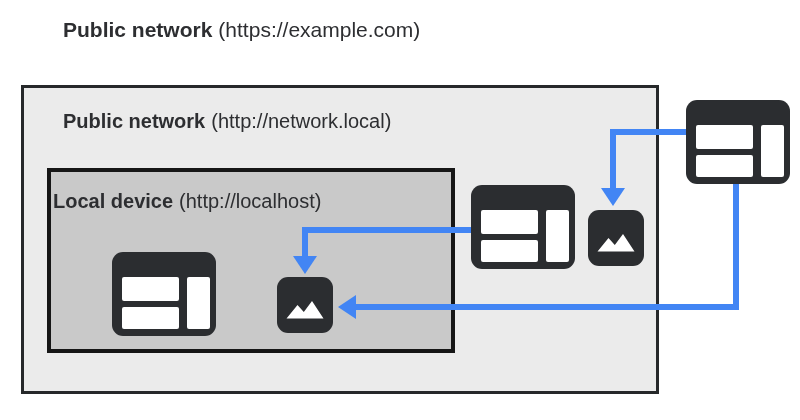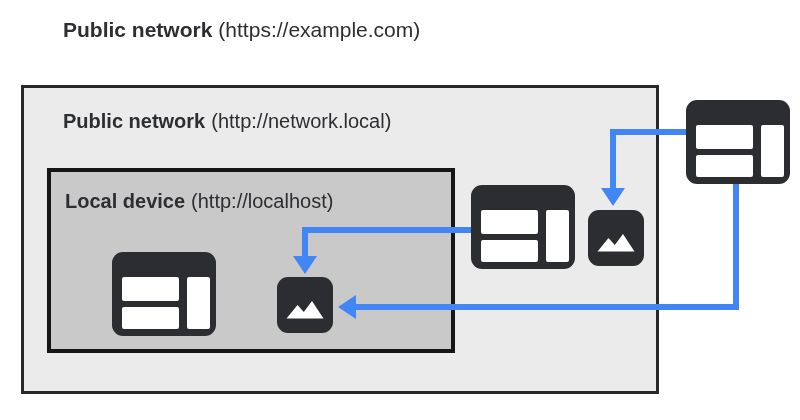--- a/index.html
+++ b/index.html
@@ -32,21 +32,21 @@
   .title-private { left: 39px; top: 22px; font-size: 20px; }
 
   .local-box {
     position: absolute;
     left: 23px; top: 80px;
     width: 408px; height: 185px;
     background: var(--color-local-fill, #c9c9c9);
     border: 4px solid var(--color-local-border, #161616);
     box-sizing: border-box;
   }
-  .title-local { left: 14px; top: 18px; font-size: 20px; }
+  .title-local { left: 2px; top: 18px; font-size: 20px; }
 
   .icon { position: absolute; line-height: 0; }
   .icon svg { display: block; }
   .ic { fill: var(--color-icon, #2b2d30); }
   .wh { fill: #ffffff; }
 
   .arrows {
     position: absolute;
     left: 0; top: 0;
     width: 800px; height: 420px;

